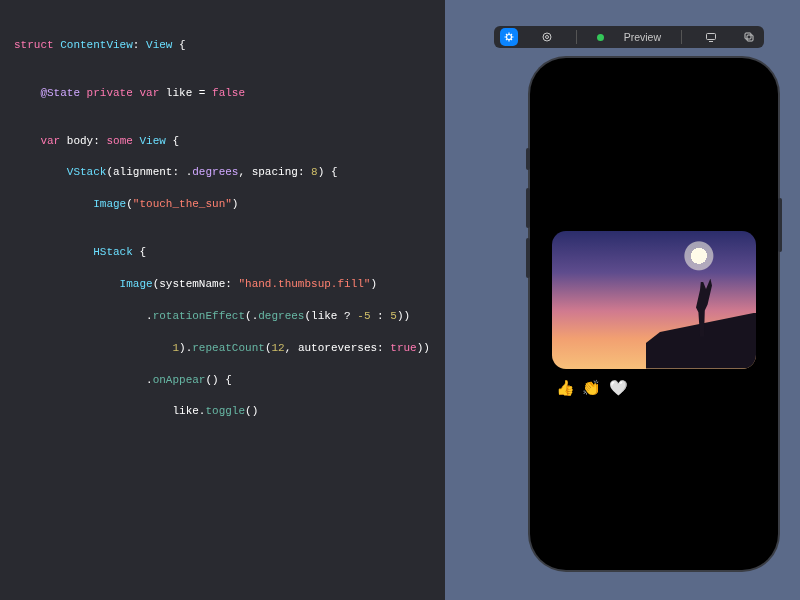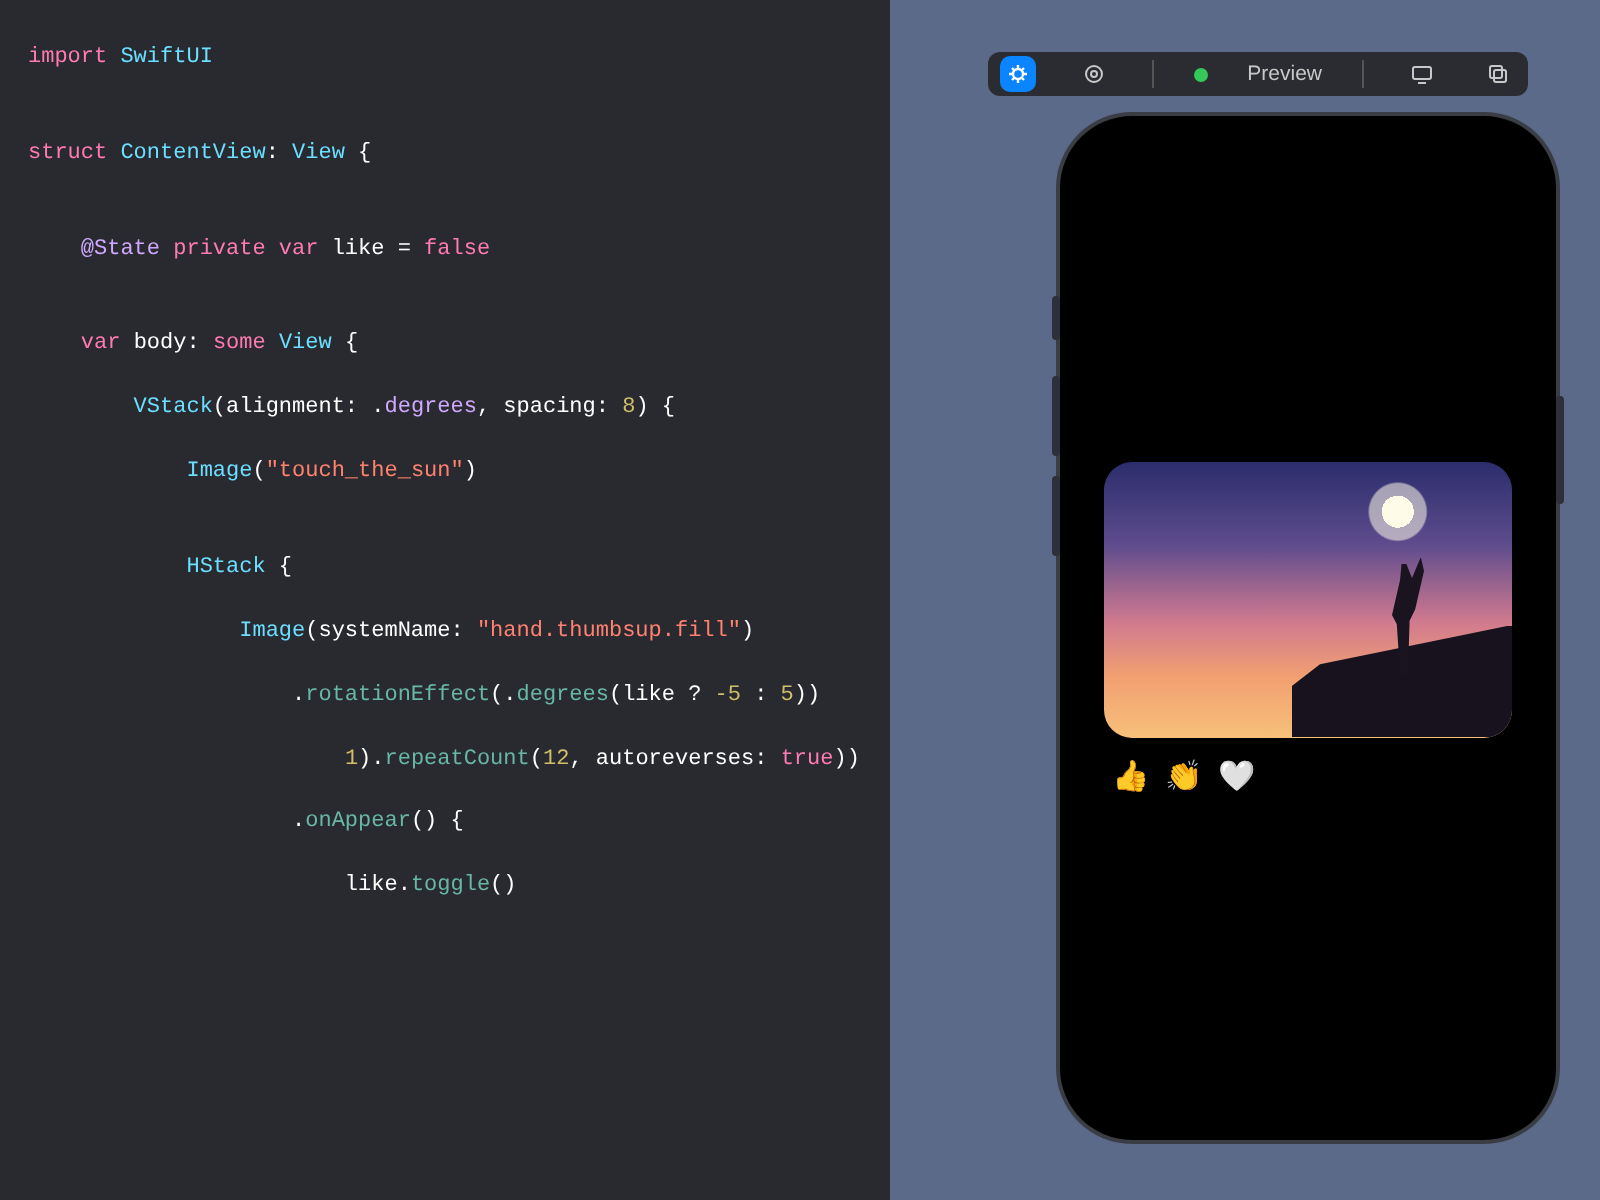--- a/index.html
+++ b/index.html
@@ -111,21 +111,20 @@
     background:#1a1420;
     clip-path: polygon(40% 100%, 60% 100%, 64% 55%, 78% 45%, 100% 12%, 92% 0, 70% 18%, 56% 6%, 44% 6%, 40% 20%, 20% 50%, 32% 58%);
   }
   .reactions { display:flex; gap:8px; color:#fff; font-size:15px; padding-left:4px; }
 
 </style>
 </head>
 <body>
 
 <div class="code-pane">
-<span class="line"><span class="tok-kw">import</span><span class="tok-type"> SwiftUI</span></span>
 <span class="line"></span>
 <span class="line"><span class="tok-kw">struct</span><span class="tok-type"> ContentView</span><span class="tok-punc">: </span><span class="tok-type">View</span><span class="tok-punc"> {</span></span>
 <span class="line"></span>
 <span class="line"><span class="tok-prop">    @State</span><span class="tok-kw"> private var</span><span class="tok-id"> like = </span><span class="tok-bool">false</span></span>
 <span class="line"></span>
 <span class="line"><span class="tok-kw">    var</span><span class="tok-id"> body: </span><span class="tok-kw">some</span><span class="tok-type"> View</span><span class="tok-punc"> {</span></span>
 <span class="line"><span class="tok-type">        VStack</span><span class="tok-id">(alignment: .</span><span class="tok-prop">degrees</span><span class="tok-id">, spacing: </span><span class="tok-num">8</span><span class="tok-punc">) {</span></span>
 <span class="line"><span class="tok-type">            Image</span><span class="tok-punc">(</span><span class="tok-str">"touch_the_sun"</span><span class="tok-punc">)</span></span>
 <span class="line"></span>
 <span class="line"><span class="tok-type">            HStack</span><span class="tok-punc"> {</span></span>

